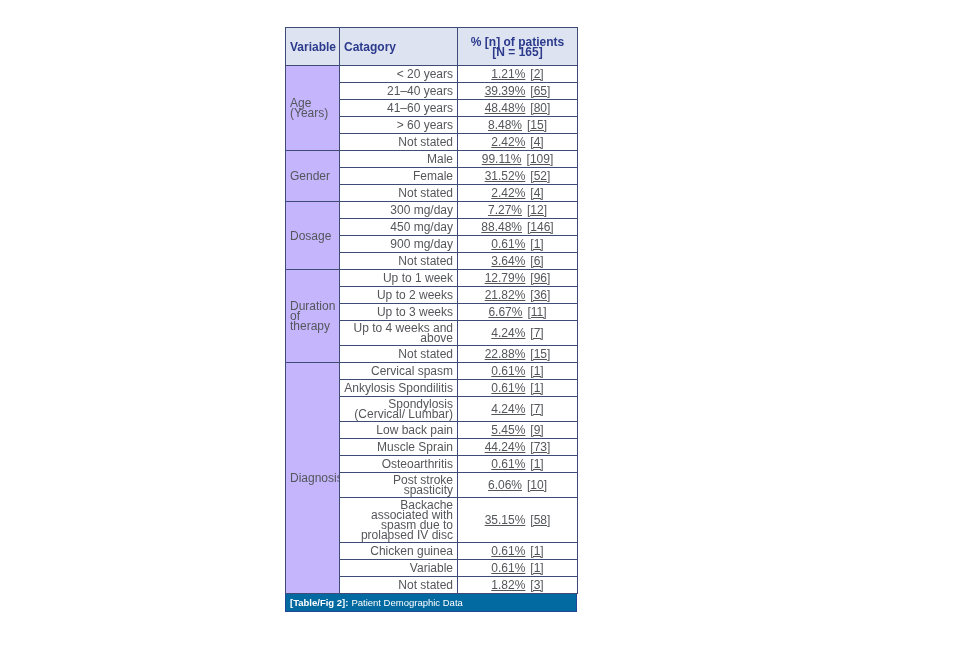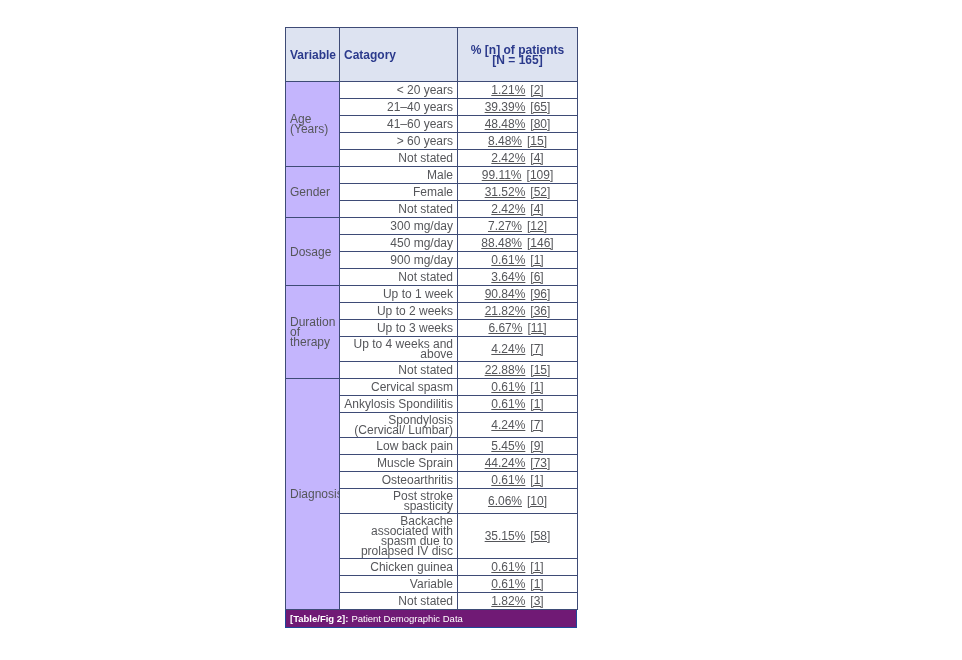--- a/index.html
+++ b/index.html
@@ -19,29 +19,29 @@
     border:1px solid #3e4b76;
     padding:2px 4px;
     line-height:10px;
     vertical-align:middle;
     overflow:hidden;
   }
   thead th{
     background:#dde3f1;color:#2b3a8c;font-weight:bold;text-align:left;
     height:21px;
   }
-  thead th.center{text-align:center;padding:16px 2px;}
+  thead th.center{text-align:center;padding:8px 2px;}
   td{height:12px;}
   td.cat{text-align:right;}
   td.val{text-align:center;white-space:nowrap;text-decoration:underline;}
   td.val .n{margin-left:5px;}
   td.var{vertical-align:middle;text-align:left;background:#c4b5fd;}
   .caption{
     box-sizing:border-box;width:292px;
-    background:#701a75;color:#ffffff;
+    background:#0369a1;color:#ffffff;
     border:1px solid #1f4798;border-top:none;
     font-size:9.5px;line-height:11px;padding:3px 4px;
   }
   .caption .lbl{font-weight:bold;}
   .caption .txt{margin-left:3px;}
 </style>
 </head>
 <body>
 
 <div class="table-wrap">
@@ -109,21 +109,21 @@
           <td class="cat">900 mg/day</td>
           <td class="val"><span>0.61%</span><span class="n">[1]</span></td>
         </tr>
         <tr>
           <td class="cat">Not stated</td>
           <td class="val"><span>3.64%</span><span class="n">[6]</span></td>
         </tr>
         <tr>
           <td rowspan="5" class="var">Duration of therapy</td>
           <td class="cat">Up to 1 week</td>
-          <td class="val"><span>90.84%</span><span class="n">[96]</span></td>
+          <td class="val"><span>12.79%</span><span class="n">[96]</span></td>
         </tr>
         <tr>
           <td class="cat">Up to 2 weeks</td>
           <td class="val"><span>21.82%</span><span class="n">[36]</span></td>
         </tr>
         <tr>
           <td class="cat">Up to 3 weeks</td>
           <td class="val"><span>6.67%</span><span class="n">[11]</span></td>
         </tr>
         <tr>

